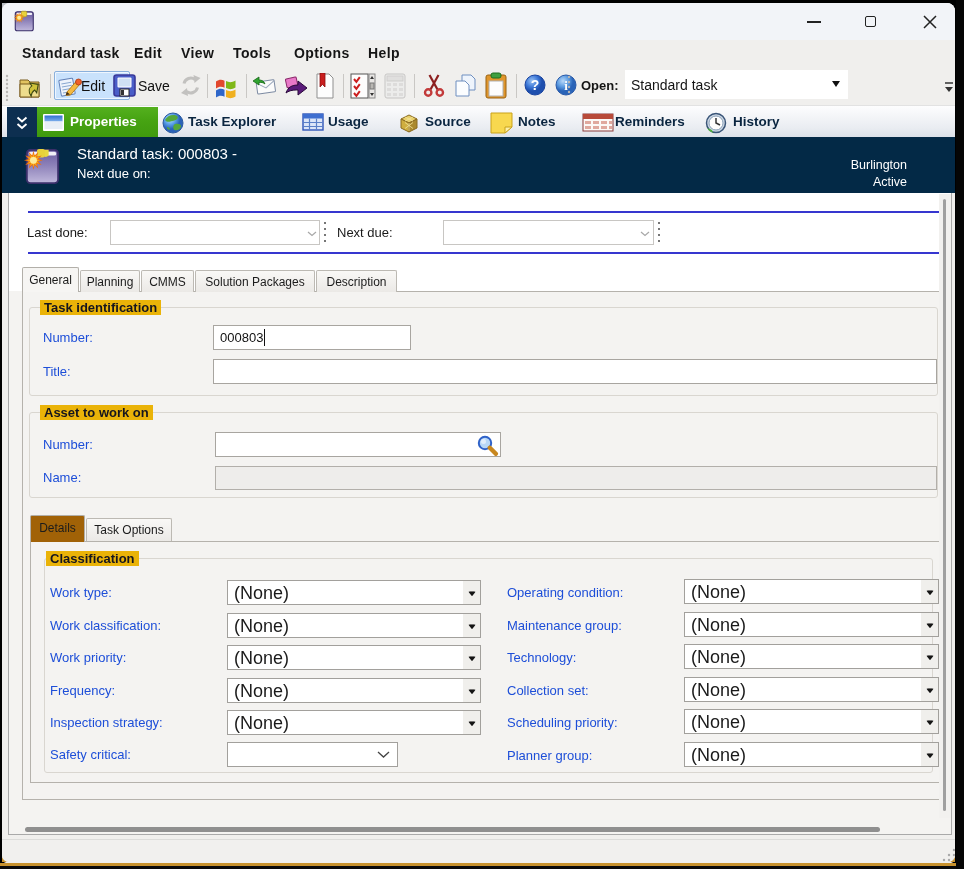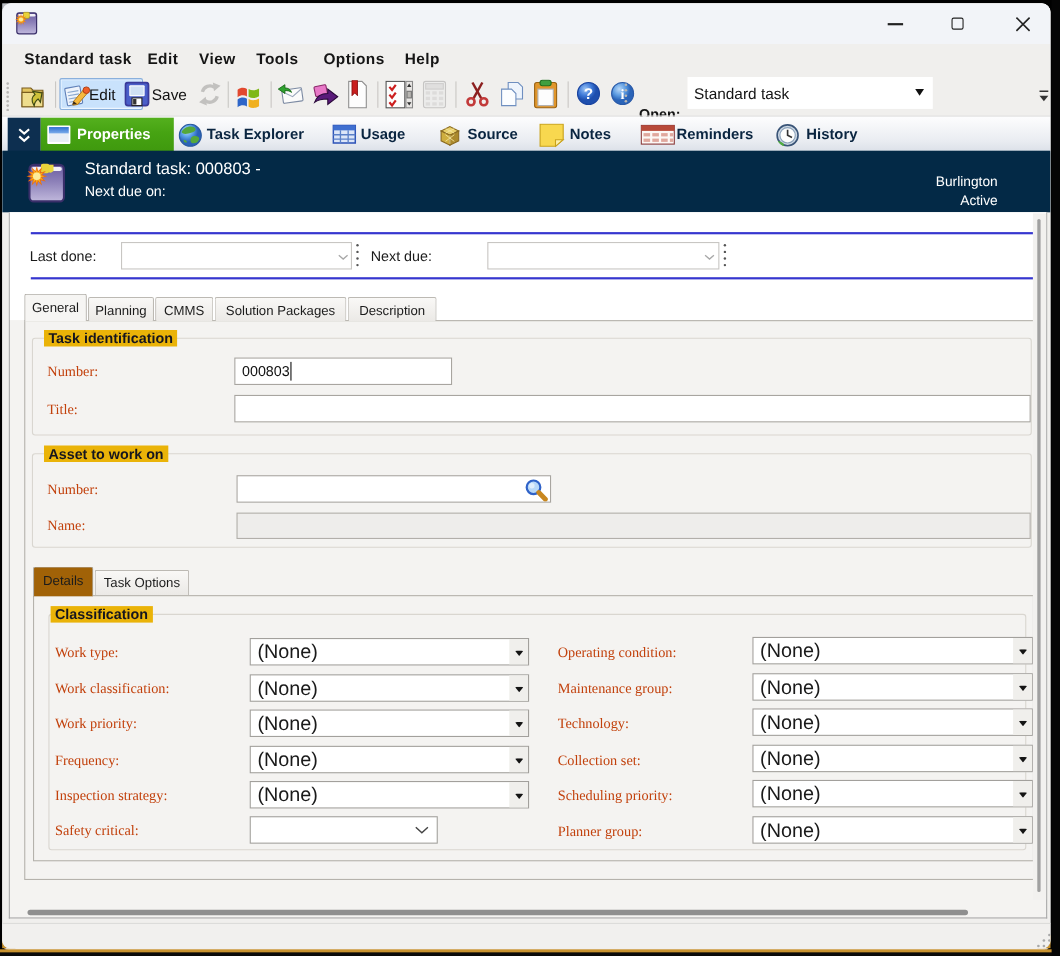--- a/index.html
+++ b/index.html
@@ -1,17 +1,17 @@
 <!DOCTYPE html>
 <html><head><meta charset="utf-8">
 <style>
 *{margin:0;padding:0;box-sizing:border-box;}
 html,body{width:964px;height:869px;background:#000;font-family:"Liberation Sans",sans-serif;overflow:hidden;position:relative;}
 .abs{position:absolute;}
-.lbl{position:absolute;font-size:13px;color:#c2410c;white-space:nowrap;font-family:Liberation Serif, serif;}
+.lbl{position:absolute;font-size:13px;color:#1d4ed8;white-space:nowrap;}
 .win{position:absolute;left:2px;top:3px;width:953px;height:862px;background:#f0efed;border-radius:8px;overflow:hidden;border:1px solid #b9b9b9;}
 .tbox{position:absolute;background:#fff;border:1px solid #a8a5a0;}
 .combo{position:absolute;background:#fff;border:1px solid #a2a09c;}
 .combo .txt{position:absolute;left:6px;top:50%;transform:translateY(-50%);font-size:18px;color:#1a1a1a;}
 .combo .btn{position:absolute;right:0;top:0;bottom:0;width:17px;background:#f0efec;}
 .combo .btn:after{content:"";position:absolute;left:50%;top:50%;transform:translate(-50%,-35%);border-left:4.5px solid transparent;border-right:4.5px solid transparent;border-top:5.5px solid #141414;border-radius:2px;}
 .grpbox{position:absolute;border:1px solid #d9d6d0;border-radius:3px;}
 .grplbl{position:absolute;font-size:13px;font-weight:bold;color:#15151e;background:#eab308;padding:0 4px;white-space:nowrap;}
 .tabU{position:absolute;background:linear-gradient(#f9f8f6,#ebe9e6);border:1px solid #bcb9b3;border-bottom:none;border-radius:2px 2px 0 0;font-size:12px;color:#1c1c1c;text-align:center;}
 .tabS{position:absolute;background:#fcfcfb;border:1px solid #b2afa9;border-bottom:none;border-radius:2px 2px 0 0;font-size:12px;color:#1c1c1c;text-align:center;z-index:3;}
@@ -217,21 +217,21 @@
 <text x="11" y="16" text-anchor="middle" font-size="13" font-weight="bold" fill="#fff" font-family="Liberation Serif">i</text>
 </svg>
 <svg class="abs" style="left:565px;top:72px;" width="4" height="22">
       <g fill="#b9b7b4">
         <circle cx="2" cy="2" r="1.2"></circle>
         <circle cx="2" cy="7" r="1.2"></circle>
         <circle cx="2" cy="12" r="1.2"></circle>
         <circle cx="2" cy="17" r="1.2"></circle>
       </g>
     </svg>
-<div class="abs" style="left:579px;top:75px;font-size:13px;font-weight:bold;color:#141414;margin-top:18px;">Open:</div>
+<div class="abs" style="left:579px;top:75px;font-size:13px;font-weight:bold;color:#141414;">Open:</div>
 <div class="abs" style="left:623px;top:67px;width:223px;height:29px;background:#fff;"></div>
 <div class="abs" style="left:629px;top:74px;font-size:14px;color:#141414;">Standard task</div>
 <div class="abs" style="left:830px;top:78px;width:0;height:0;border-left:4.5px solid transparent;border-right:4.5px solid transparent;border-top:6px solid #111;"></div>
 
 <svg class="abs" style="left:941px;top:78px;" width="12" height="14">
       <path d="M2,2 h8" stroke="#333" stroke-width="1.4"></path>
       <path d="M2,6 l4,5 4,-5 z" fill="#333"></path>
     </svg>
 
 <div class="abs" style="left:0;top:102px;width:953px;height:34px;background:linear-gradient(#fdfdfe,#e9ecf1 70%,#dbe0e8);border-top:1px solid #e2e2e2;border-bottom:1px solid #b8bec6;"></div>

